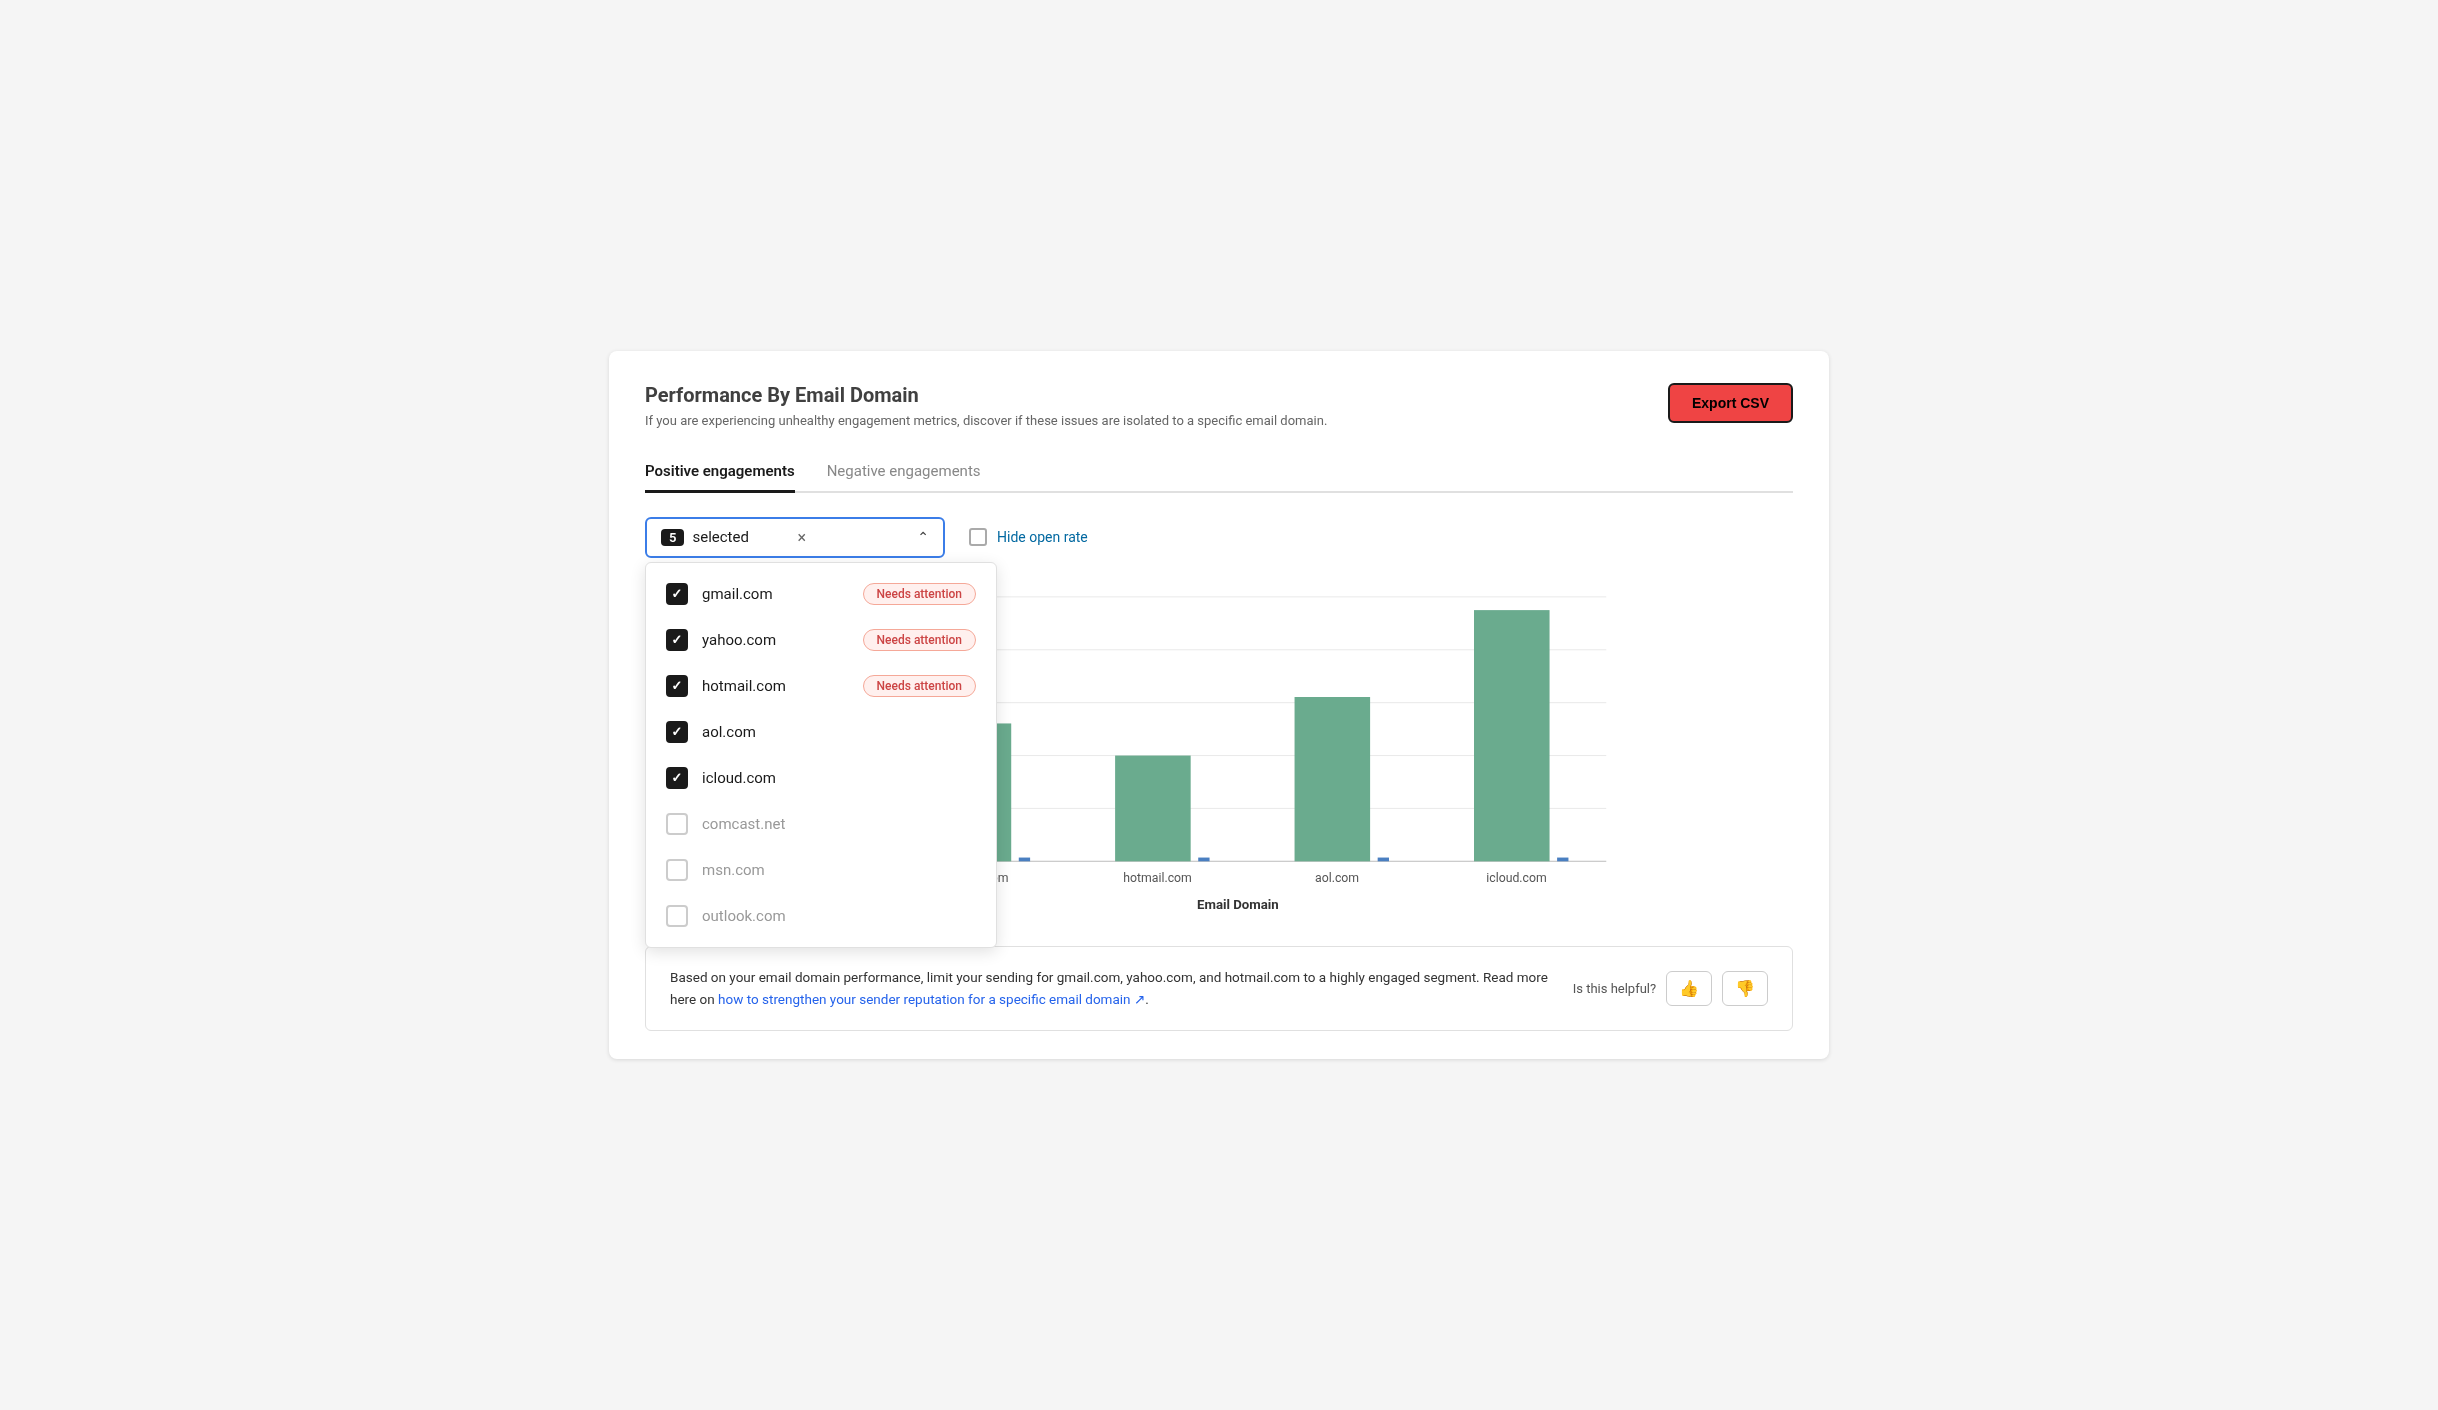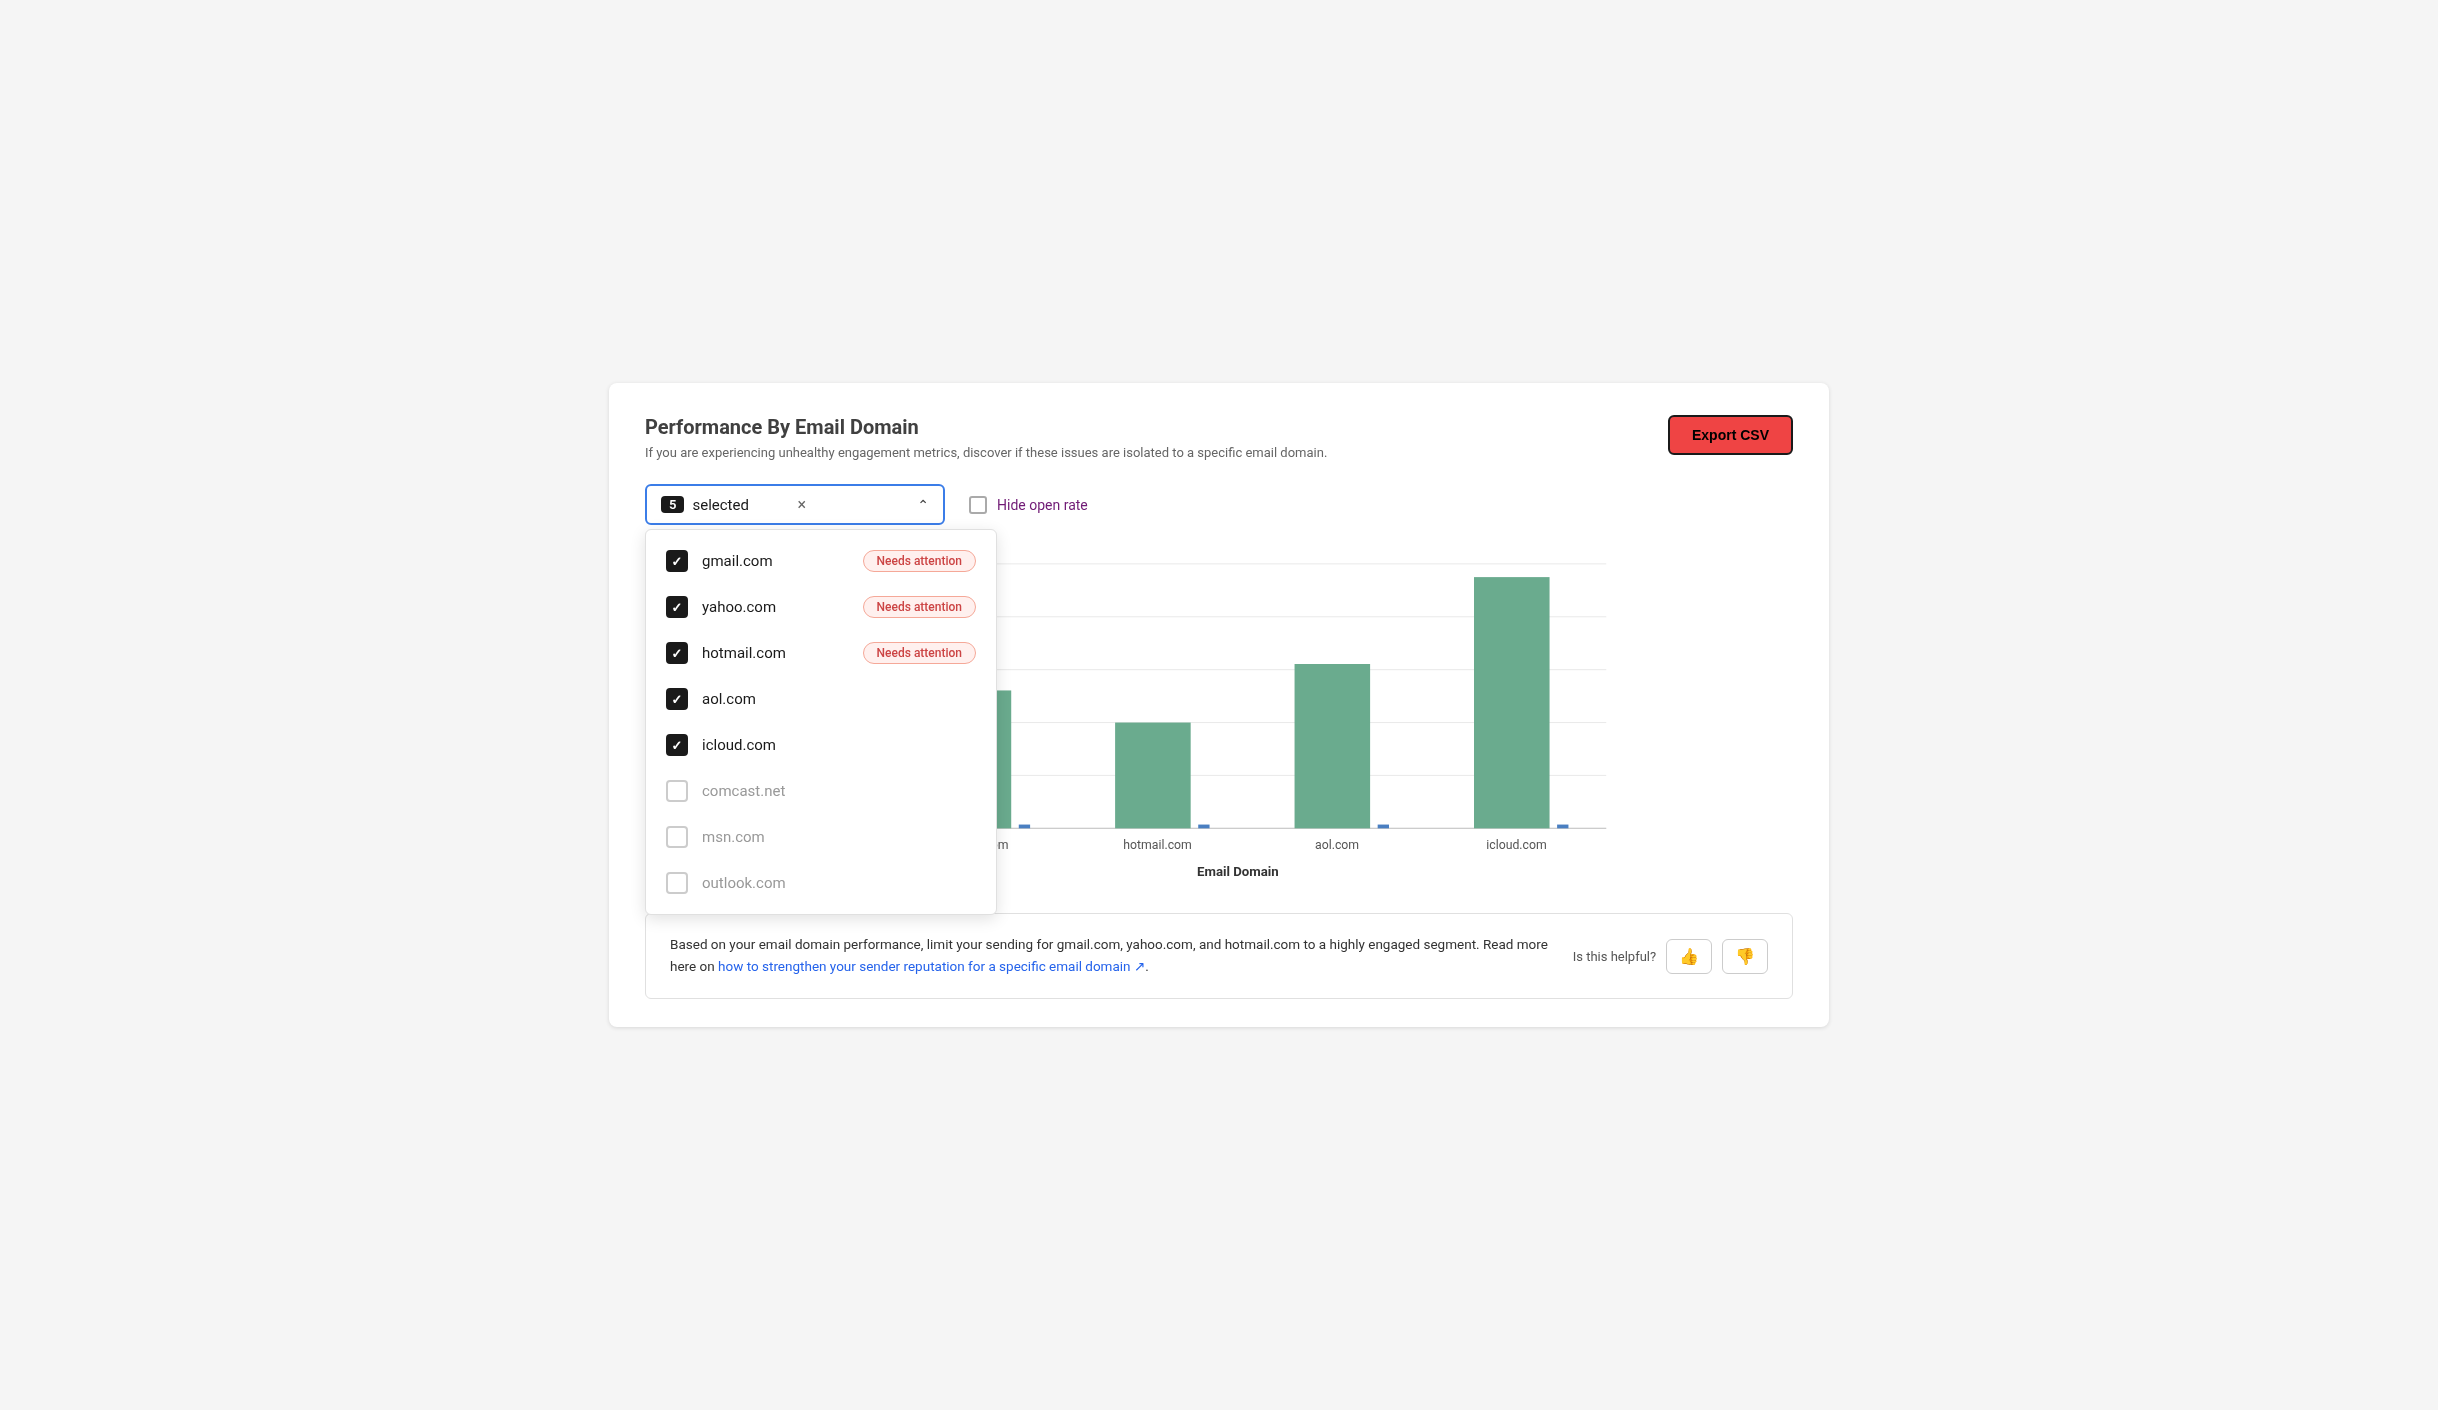--- a/index.html
+++ b/index.html
@@ -100,21 +100,21 @@
     .select-spacer { flex: 1; }
     .chevron-up {
       color: #444;
       font-size: 14px;
     }
     .checkbox-row {
       display: flex;
       align-items: center;
       gap: 10px;
       font-size: 14px;
-      color: #701a75;
+      color: #0369a1;
       cursor: pointer;
     }
     .checkbox-square {
       width: 18px;
       height: 18px;
       border: 2px solid #aaa;
       border-radius: 3px;
       display: inline-block;
     }
     
@@ -225,20 +225,28 @@
 <div class="card">
 
   <div class="card-header">
     <div>
       <div class="card-title">Performance By Email Domain</div>
       <div class="card-subtitle">If you are experiencing unhealthy engagement metrics, discover if these issues are isolated to a specific email domain.</div>
     </div>
     <button class="export-btn">Export CSV</button>
   </div>
 
+  <div class="tabs">
+    <div class="tab active">
+      <span>Positive engagements</span>
+    </div>
+    <div class="tab">
+      <span>Negative engagements</span>
+    </div>
+  </div>
 
   <div class="controls-row">
 
     <div class="dropdown-container">
       <div class="select-box">
         <span class="select-badge">5</span>
         <span class="domain-name">selected</span>
         <span class="select-x">×</span>
         <span class="select-spacer"></span>
         <span class="chevron-up">⌃</span>

